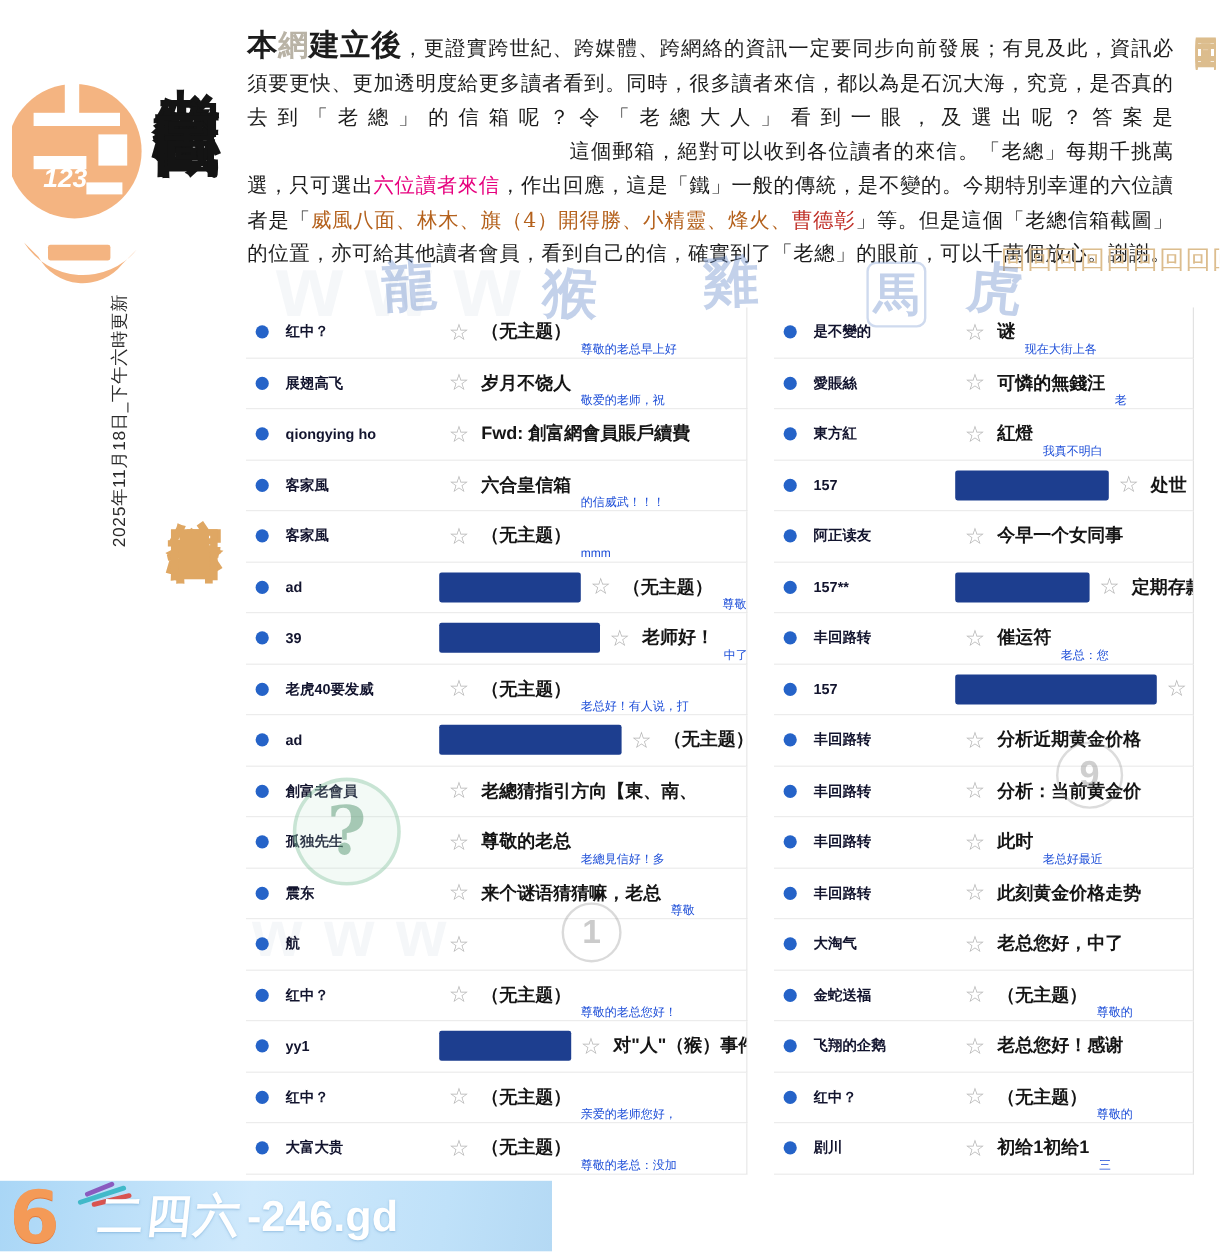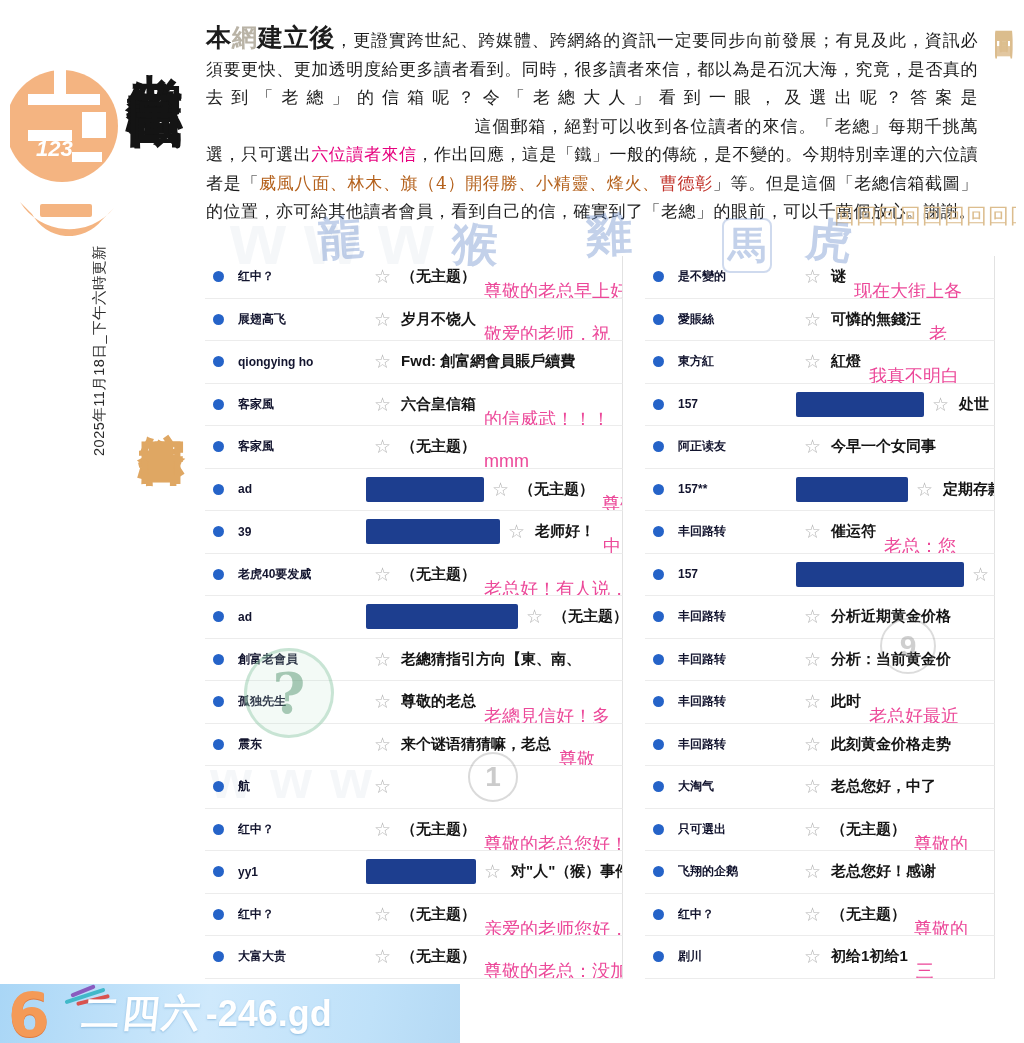--- a/index.html
+++ b/index.html
@@ -81,21 +81,21 @@
     font-weight:700;font-size:12px;color:#12142e;
     flex:0 0 auto;min-width:128px;max-width:172px;overflow:hidden;
   }
   #mail-right .mail-row .sender{min-width:118px;max-width:168px;}
   .mail-row .redact{
     display:inline-block;height:25px;background:#1d3e8f;border-radius:2px;
     margin-right:4px;flex:0 0 auto;
   }
   .mail-row .star{color:#b3b3b3;font-size:19px;margin:0 10px 0 4px;flex:0 0 auto;}
   .mail-row .subject{font-weight:700;font-size:15px;color:#151515;flex:0 0 auto;margin-right:8px;}
-  .mail-row .preview{font-size:18px;color:#ec4899;flex:0 1 auto;overflow:hidden;margin-top:29px;}
+  .mail-row .preview{font-size:10px;color:#1d4ed8;flex:0 1 auto;overflow:hidden;margin-top:29px;}
   
   .stamp{
     position:absolute;border-radius:50%;display:flex;align-items:center;justify-content:center;
     pointer-events:none;font-weight:700;
   }
   .stamp-q{
     left:244px;top:648px;width:84px;height:84px;
     border:3px solid rgba(120,190,150,.35);color:rgba(70,140,100,.45);
     background:rgba(190,230,205,.18);font-size:56px;font-family:"DejaVu Serif",serif;
   }
@@ -443,21 +443,21 @@
     <span class="dot"></span>
     <span class="sender">大淘气</span>
     <span class="redact" hidden=""></span>
     <span class="star">☆</span>
     <span class="subject">老总您好，中了</span>
     <span class="preview"></span>
   </div>
 
   <div class="mail-row">
     <span class="dot"></span>
-    <span class="sender">只可選出</span>
+    <span class="sender">金蛇送福</span>
     <span class="redact" hidden=""></span>
     <span class="star">☆</span>
     <span class="subject">（无主题）</span>
     <span class="preview">尊敬的</span>
   </div>
 
   <div class="mail-row">
     <span class="dot"></span>
     <span class="sender">飞翔的企鹅</span>
     <span class="redact" hidden=""></span>

